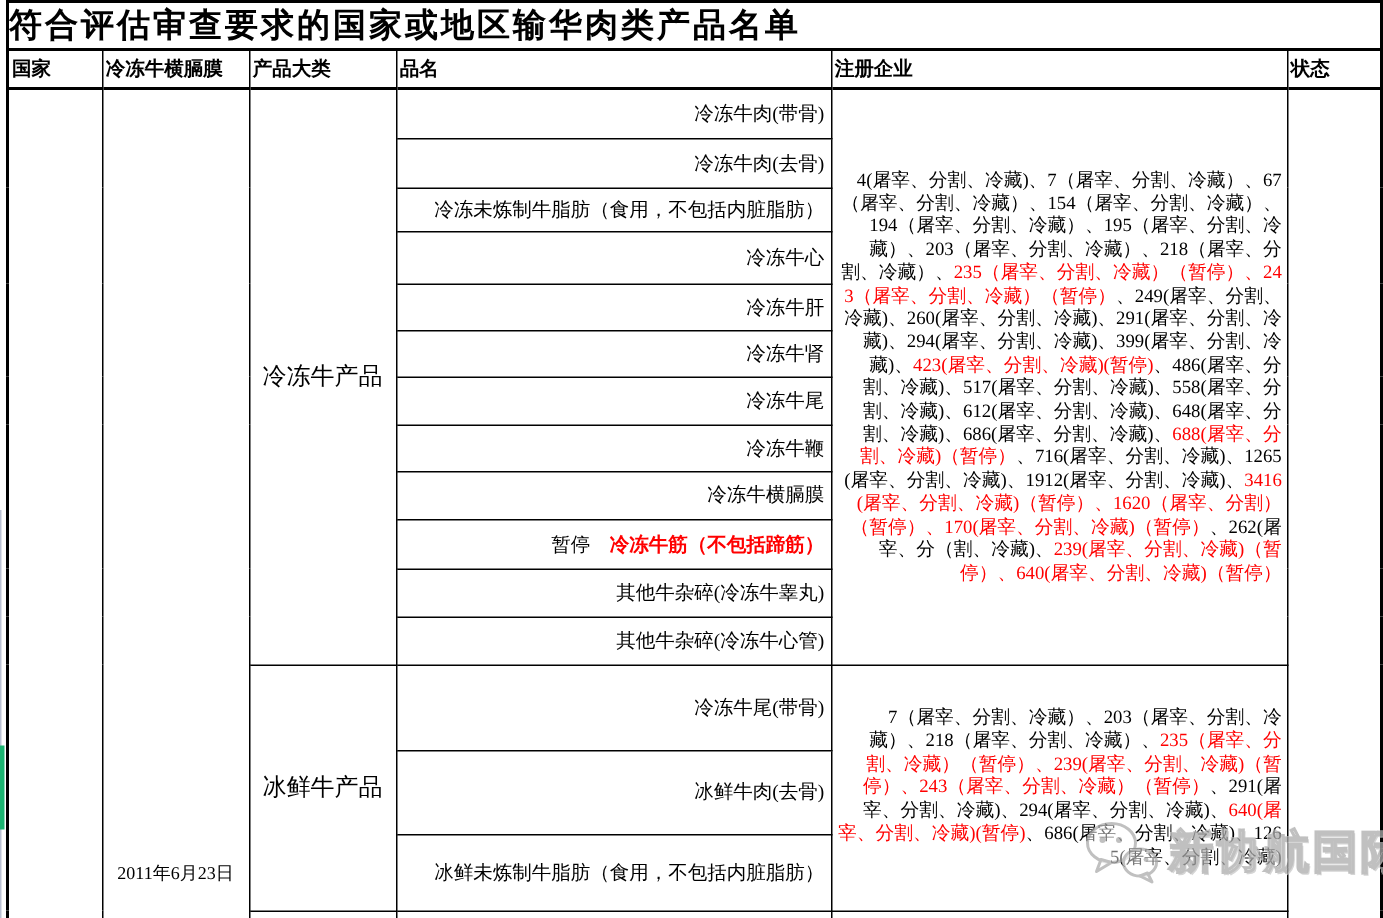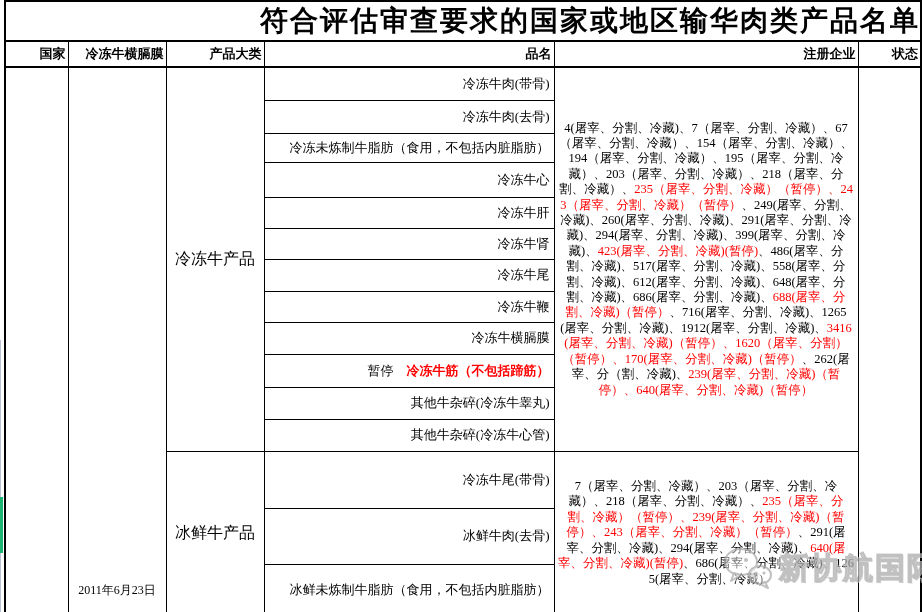--- a/index.html
+++ b/index.html
@@ -1,26 +1,26 @@
 <!DOCTYPE html>
 <html style="--red: #FF0000; --strip_green: #1CB572; --strip_gray: #A9B2C7;"><head>
 <meta charset="utf-8">
 <style>
   html,body{margin:0;padding:0;background:#fff;}
   #page{position:relative;width:922px;height:612px;background:#ffffff;overflow:hidden;
         font-family:"Liberation Serif","DejaVu Serif",serif;color:#000;}
   .twrap{position:absolute;left:4px;top:0;}
   table{border-collapse:collapse;table-layout:fixed;width:916px;border:2px solid #000;border-bottom:none;}
   td,th{border:1px solid #000;overflow:hidden;word-break:break-all;}
-  .title-cell{border-bottom:2px solid #000;font-size:28px;font-weight:bold;text-align:right;
+  .title-cell{border-bottom:2px solid #000;font-size:22px;font-weight:bold;text-align:left;
               letter-spacing:2px;height:27px;padding:0;}
-  th{font-size:13px;font-weight:bold;text-align:right;border-bottom:2px solid #000;height:24px;padding:0 2px;}
+  th{font-size:13px;font-weight:bold;text-align:left;border-bottom:2px solid #000;height:24px;padding:0 2px;}
   .pname{text-align:right;vertical-align:middle;font-size:13px;padding:1px 4px;}
   .cat{text-align:center;vertical-align:middle;font-size:16px;padding:1px 2px;}
-  .ent{font-size:12.5px;line-height:15.4px;padding:2px 3px;vertical-align:middle;text-align:center;}
+  .ent{font-size:12.5px;line-height:15.4px;padding:2px 3px;vertical-align:middle;text-align:right;}
   .country-cell{vertical-align:middle;text-align:center;font-size:12px;}
   .date-cell{vertical-align:bottom;text-align:center;font-size:12px;padding-bottom:26px;}
   .status-cell{vertical-align:middle;text-align:center;font-size:12px;}
   .red{color:var(--red,#ff0000);}
   .bold{font-weight:bold;}
   .stub td{border-bottom:none;}
   
   .edge-gray{position:absolute;left:0;top:340px;width:1px;height:272px;background:var(--strip_gray,#a9b2c7);opacity:.8;}
   .edge-green{position:absolute;left:0;top:497px;width:3px;height:56px;background:var(--strip_green,#1cb572);}
   

